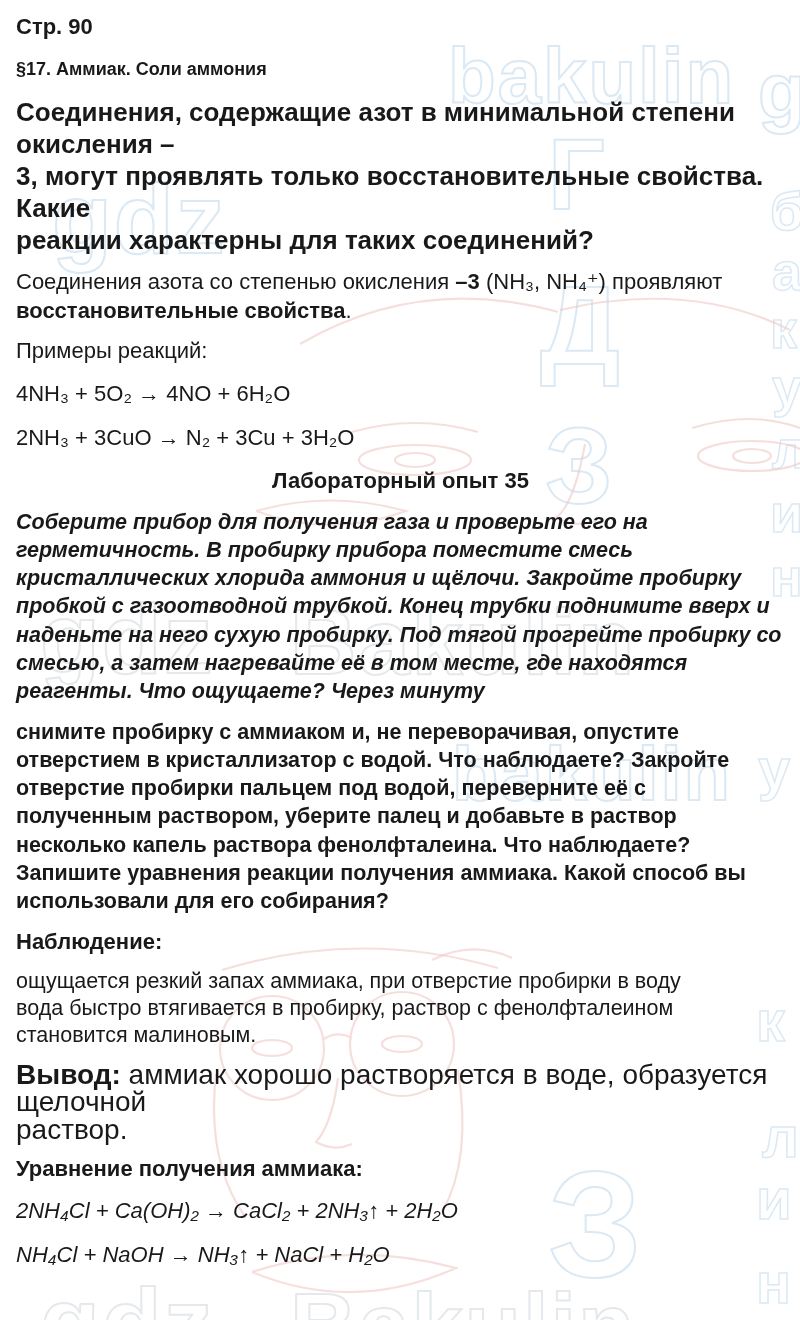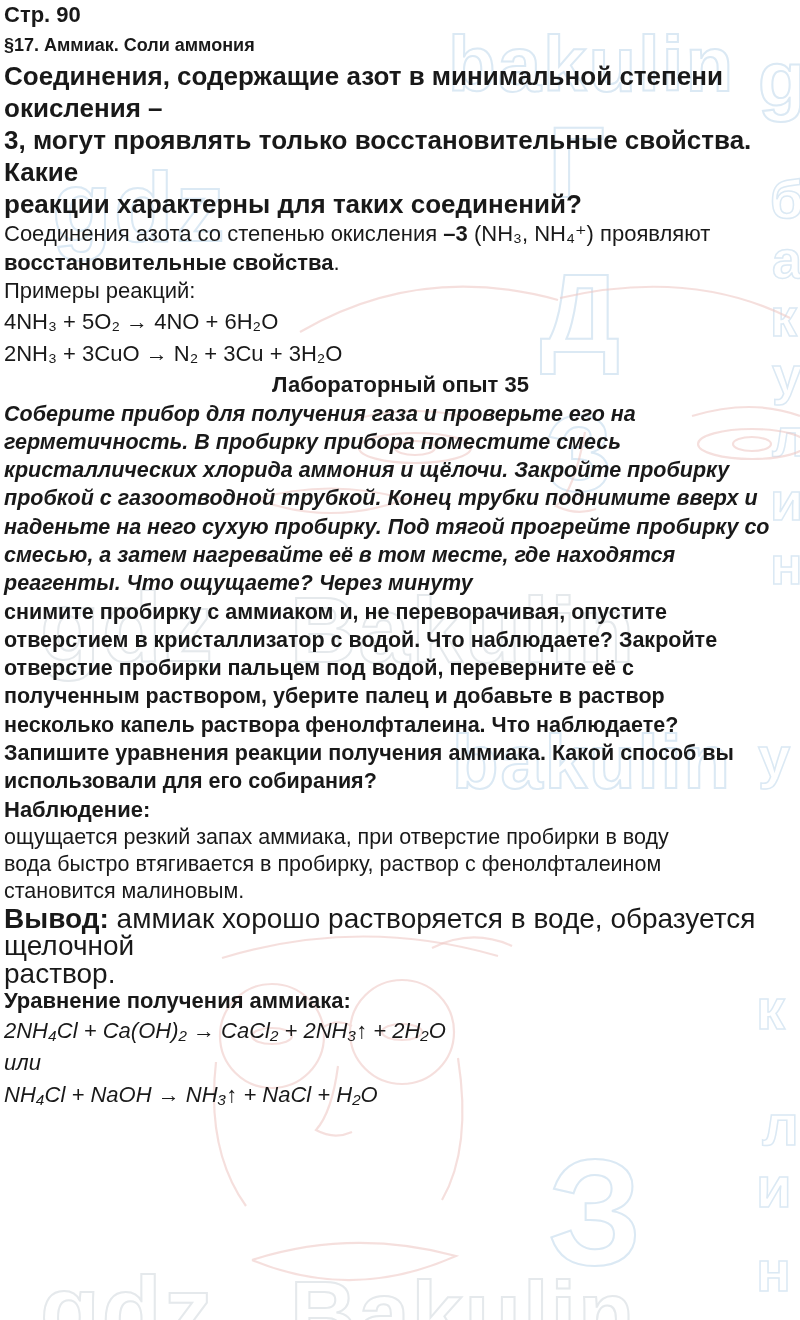--- a/index.html
+++ b/index.html
@@ -8,21 +8,21 @@
         font-family:"Liberation Sans","DejaVu Sans",sans-serif;color:#191919;}
   
   .wm-layer{position:absolute;inset:0;z-index:1;overflow:hidden;pointer-events:none;}
   .wm{position:absolute;font-weight:700;color:transparent;line-height:1;
       -webkit-text-stroke:2px #dbe9f4;letter-spacing:2px;white-space:nowrap;}
   .wm-gray{-webkit-text-stroke-color:#e5e9ec;}
   .wm-thin{-webkit-text-stroke-width:1.5px;}
   .face-svg{position:absolute;left:0;top:0;z-index:1;pointer-events:none;}
   
   .content{position:relative;z-index:2;padding:0 3px 0 4px;box-sizing:border-box;width:800px;}
-  .content p,.content div{margin:0;}
+  .content p,.content div{margin:12px;}
   .content p{white-space:pre-line;}
   .b{font-weight:700;}
   .pagenum{margin-top:2px;font-size:22px;font-weight:700;line-height:30px;}
   .sec-title{margin-top:40px;font-size:18px;font-weight:700;line-height:30px;}
   .q{margin-top:47px;font-size:26px;font-weight:700;line-height:32px;}
   .ans{margin-top:10px;font-size:22px;line-height:28.5px;}
   .examples{margin-top:9px;font-size:22px;line-height:28.5px;}
   .eqt{margin-top:8px;font-size:22px;line-height:32px;}
   .lab-title{margin-top:46px;font-size:22px;font-weight:700;line-height:30px;text-align:center;}
   .labp{font-size:21.5px;font-weight:700;line-height:28.3px;}
@@ -138,17 +138,16 @@
     <div class="obs-label">Наблюдение:</div>
     <p class="obs">ощущается резкий запах аммиака, при отверстие пробирки в воду
 вода быстро втягивается в пробирку, раствор с фенолфталеином
 становится малиновым.</p>
 
     <p class="concl"><span class="b">Вывод:</span><span> аммиак хорошо растворяется в воде, образуется щелочной
 раствор.</span></p>
 
     <div class="eq-label">Уравнение получения аммиака:</div>
     <p class="eqb m7">2NH₄Cl + Ca(OH)₂ → CaCl₂ + 2NH₃↑ + 2H₂O</p>
-    <p class="eqb m7b">или</p>
     <p class="eqb m5">NH₄Cl + NaOH → NH₃↑ + NaCl + H₂O</p>
 
   </div>
 </div>
 
 </body></html>

